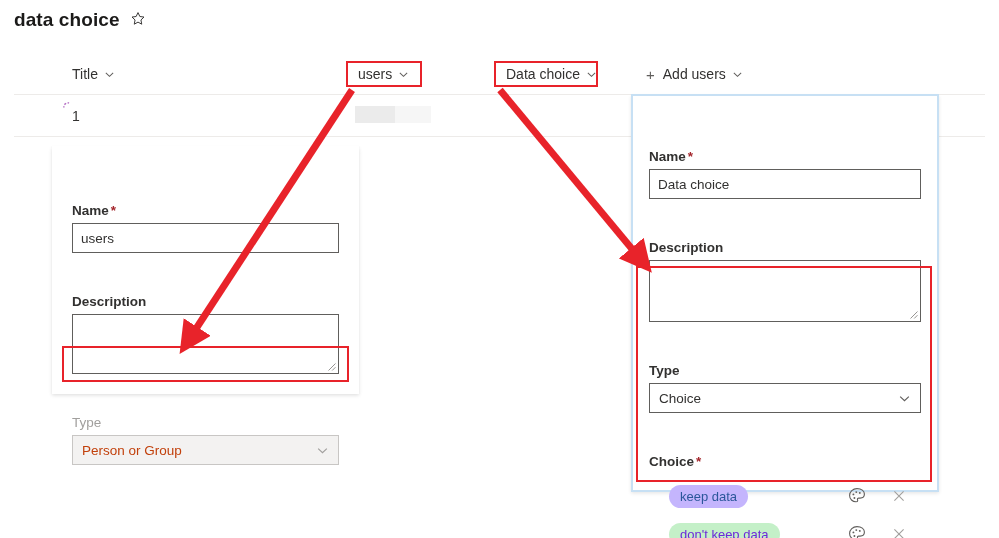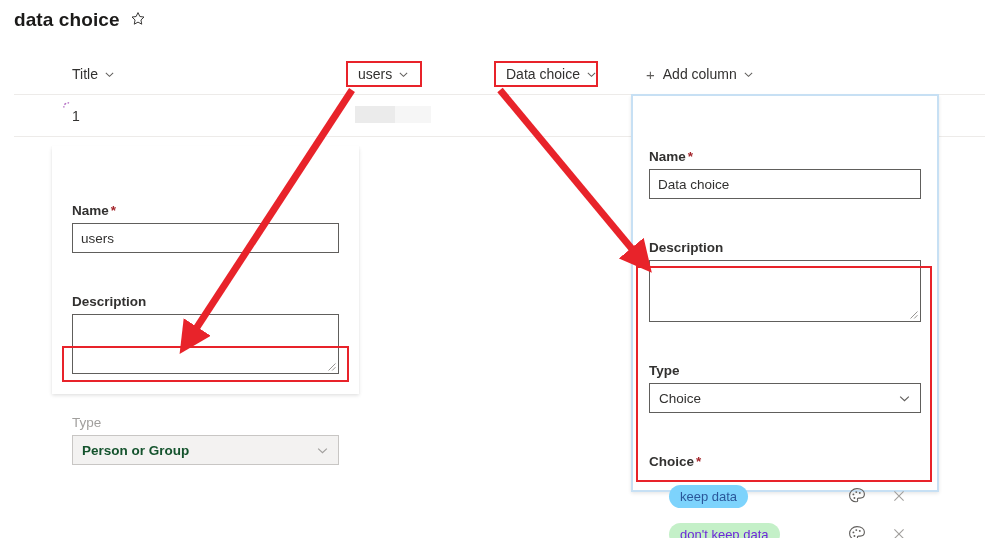--- a/index.html
+++ b/index.html
@@ -93,21 +93,21 @@
   .resize-grip {
     position: absolute; right: 2px; bottom: 2px; width: 9px; height: 9px;
   }
   .select-box {
     width: 100%; height: 30px;
     border: 1px solid #605e5c; background: #fff;
     display: flex; align-items: center; justify-content: space-between;
     padding: 0 9px; font-size: 13.5px; color: #323130;
   }
   .select-box.disabled {
-    background: #f3f2f1; border-color: #c8c6c4; color: #14532d; font-weight: bold;
+    background: #f3f2f1; border-color: #c8c6c4; color: #c2410c;
   }
   .select-box.disabled .chev svg { stroke: #a19f9d; }
 
   
   #panel-users {
     left: 52px; top: 146px; width: 307px; height: 248px;
     box-shadow: 0 1.6px 3.6px rgba(0,0,0,.13), 0 .3px .9px rgba(0,0,0,.10);
   }
   #panel-users .inner { padding: 16px 20px 0 20px; }
   #users-name-group { margin-bottom: 14px; }
@@ -192,21 +192,21 @@
     <span>Data choice</span>
     <span class="chev">
       <svg width="11" height="11" viewBox="0 0 12 12" fill="none" stroke="#605e5c" stroke-width="1.1">
           <path d="M2 4.3L6 8l4-3.7"></path>
         </svg>
     </span>
   </div>
 
   <div class="col-head" id="col-addcolumn">
     <span id="add-plus">+</span>
-    <span>Add column</span>
+    <span>Add users</span>
     <span class="chev">
       <svg width="11" height="11" viewBox="0 0 12 12" fill="none" stroke="#605e5c" stroke-width="1.1">
           <path d="M2 4.3L6 8l4-3.7"></path>
         </svg>
     </span>
   </div>
 </div>
 
 <div id="header-rule"></div>
 
@@ -291,21 +291,21 @@
             </svg>
         </span>
       </div>
     </div>
 
     <label class="field-label" id="dc-choices-label">
       <span>Choice</span><span class="req">*</span>
     </label>
 
     <div class="choice-row">
-      <span class="chip" id="chip-0" style="background: #7dd3fc; color: rgb(43, 87, 154);">keep data</span>
+      <span class="chip" id="chip-0" style="background: #c4b5fd; color: rgb(43, 87, 154);">keep data</span>
       <span class="choice-actions">
         <span class="palette-btn">
           <svg width="20" height="20" viewBox="0 0 20 20" fill="none" stroke="#605e5c" stroke-width="1.1">
             <path d="M10 2.6c-4.1 0-7.4 3-7.4 6.8 0 3.7 3 6.4 6.3 6.4 1.2 0 1.8-.6 1.8-1.4 0-.5-.3-.8-.3-1.3 0-.6.5-1 1.2-1h1.5c2.5 0 4.3-1.7 4.3-4.1 0-3.1-3-5.4-7.4-5.4z"></path>
             <circle cx="6.4" cy="8.4" r=".95" fill="#605e5c" stroke="none"></circle>
             <circle cx="9.3" cy="6.1" r=".95" fill="#605e5c" stroke="none"></circle>
             <circle cx="12.8" cy="6.9" r=".95" fill="#605e5c" stroke="none"></circle>
             <circle cx="7.4" cy="12" r=".95" fill="#605e5c" stroke="none"></circle>
           </svg>
         </span>

